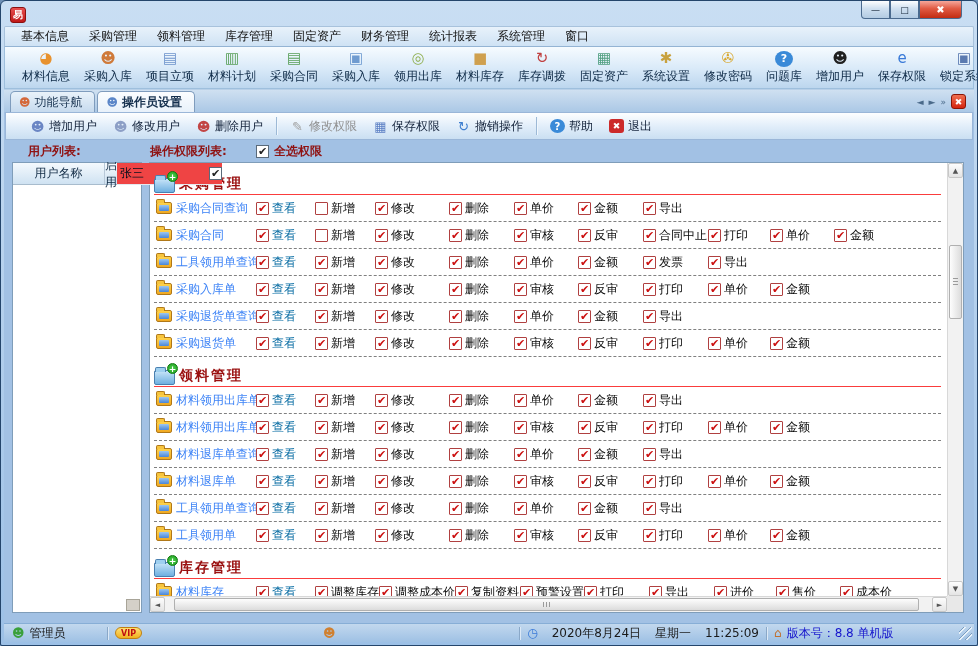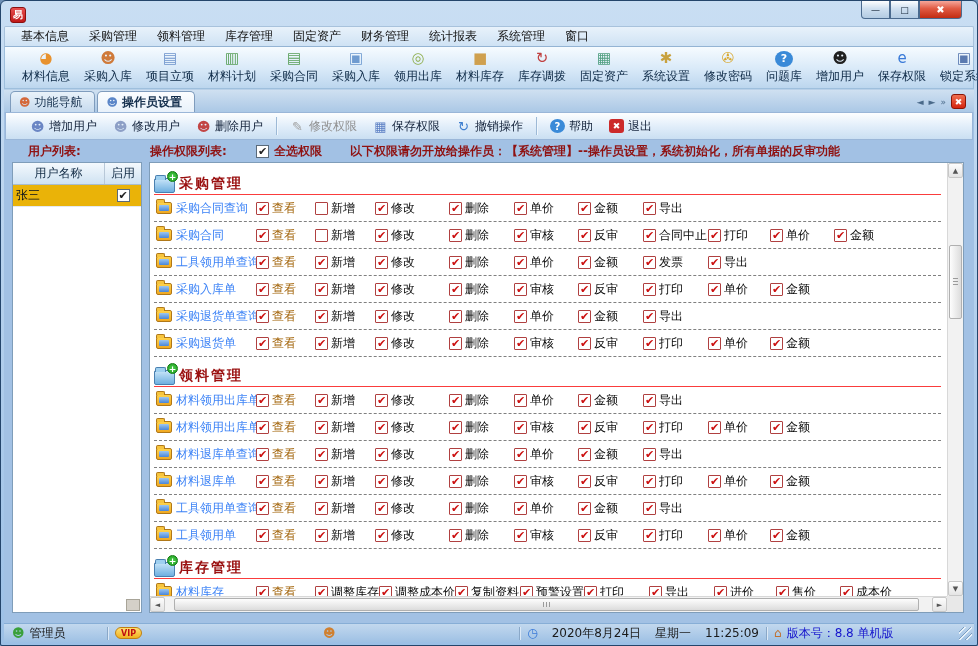--- a/index.html
+++ b/index.html
@@ -57,26 +57,26 @@
   .maroon { color:#8f1212; font-weight:bold; }
   .lbl-user { width:122px; }
   .lbl-perm { width:106px; }
   .selall { display:flex; align-items:center; gap:5px; width:94px; }
   .cbx { width:13px; height:13px; background:#fff; border:1px solid #5a6a7a; font-size:11px; line-height:11px; text-align:center; color:#222; font-weight:bold; }
   .warning { white-space:nowrap; overflow:hidden; }
 
   .content { flex:1; display:flex; padding:0 10px 10px 8px; overflow:hidden; }
 
   
-  .leftpanel { width:130px; background:#fff; border:1px solid #7f9db9; display:flex; flex-direction:column; position:relative; }
+  .leftpanel { width:130px; background:#fff; border:1px solid #7f9db9; display:flex; flex-direction:row; position:relative; }
   .lp-head { display:flex; height:22px; background:linear-gradient(#f4f9fd,#cfe2f2); border-bottom:1px solid #a8bccd; }
   .lp-h1 { width:92px; border-right:1px solid #b8c8d8; display:flex; align-items:center; justify-content:center; color:#102a44; }
   .lp-h2 { flex:1; display:flex; align-items:center; justify-content:center; color:#102a44; }
   .u-row { display:flex; height:22px; border-bottom:1px solid #e4e9ef; align-items:center; }
-  .u-row.sel { background:#eab308; }
+  .u-row.sel { background:#ef4444; }
   .u-name { width:92px; padding-left:3px; color:#0a0a14; }
   .u-row.sel .u-name { color:#06101e; }
   .u-en { flex:1; display:flex; justify-content:center; }
   .lp-corner { position:absolute; right:1px; bottom:1px; width:14px; height:12px; background:#d4d0c8; border:1px solid #a8a498; }
 
   .splitter { width:7px; cursor:col-resize; }
 
   
   .rightwrap { flex:1; display:grid; grid-template-columns:1fr 16px; grid-template-rows:1fr 16px; background:#fff; border:1px solid #7f9db9; overflow:hidden; }
   .perm-view { overflow:hidden; padding:2px 6px 0 4px; }
@@ -97,21 +97,21 @@
   .perm-item:nth-child(1) { min-width:59px; }
   .perm-item:nth-child(3) { min-width:74px; }
   .perm-item:nth-child(4) { min-width:65px; }
   .perm-item:nth-child(5) { min-width:64px; }
   .perm-item:nth-child(6) { min-width:65px; }
   .perm-item:nth-child(7) { min-width:65px; }
   .perm-item:nth-child(8) { min-width:62px; }
   .perm-item:nth-child(9) { min-width:64px; }
   .cb { width:13px; height:13px; flex:none; background:#fff; border:1px solid #b04040; border-radius:1px; color:#cc1010; font-size:11px; line-height:11px; font-weight:bold; text-align:center; }
   .perm-item-label { color:#0a0a0a; }
-  .perm-item-label.accent { color:#a16207; }
+  .perm-item-label.accent { color:#0369a1; }
 
   
   .vscroll { grid-column:2; grid-row:1; background:#f2f2f2; border-left:1px solid #d8d8d8; display:flex; flex-direction:column; position:relative; }
   .hscroll { grid-column:1; grid-row:2; background:#f2f2f2; border-top:1px solid #d8d8d8; display:flex; align-items:stretch; }
   .sb-corner { grid-column:2; grid-row:2; background:#e8e8e8; }
   .sb-btn { width:15px; height:15px; flex:none; display:flex; align-items:center; justify-content:center; font-size:7px; color:#555; background:linear-gradient(#fdfdfd,#e4e4e4); border:1px solid #c8c8c8; border-radius:2px; }
   .vthumb { position:absolute; left:1px; right:1px; top:82px; height:74px; background:linear-gradient(90deg,#fdfdfd,#dcdcdc); border:1px solid #b0b0b0; border-radius:2px; }
   .vthumb::after { content:''; position:absolute; left:3px; right:3px; top:32px; height:8px; background:repeating-linear-gradient(#9a9a9a 0 1px, transparent 1px 3px); }
   .htrack { flex:1; position:relative; margin:0 1px; }
   .hthumb { position:absolute; top:1px; bottom:1px; left:8px; right:12px; background:linear-gradient(#fdfdfd,#dcdcdc); border:1px solid #b0b0b0; border-radius:2px; }
@@ -280,21 +280,20 @@
         </div>
       </div>
 
     <div class="labelsrow">
       <span class="maroon lbl-user">用户列表:</span>
       <span class="maroon lbl-perm">操作权限列表:</span>
       <span class="selall">
         <span class="cbx">✔</span>
         <span class="maroon">全选权限</span>
       </span>
-      <span class="maroon warning">以下权限请勿开放给操作员：【系统管理】--操作员设置，系统初始化，所有单据的反审功能</span>
     </div>
 
     <div class="content">
 
       <div class="leftpanel">
         <div class="lp-head">
           <span class="lp-h1">用户名称</span>
           <span class="lp-h2">启用</span>
         </div>
         <div id="user-rows">

